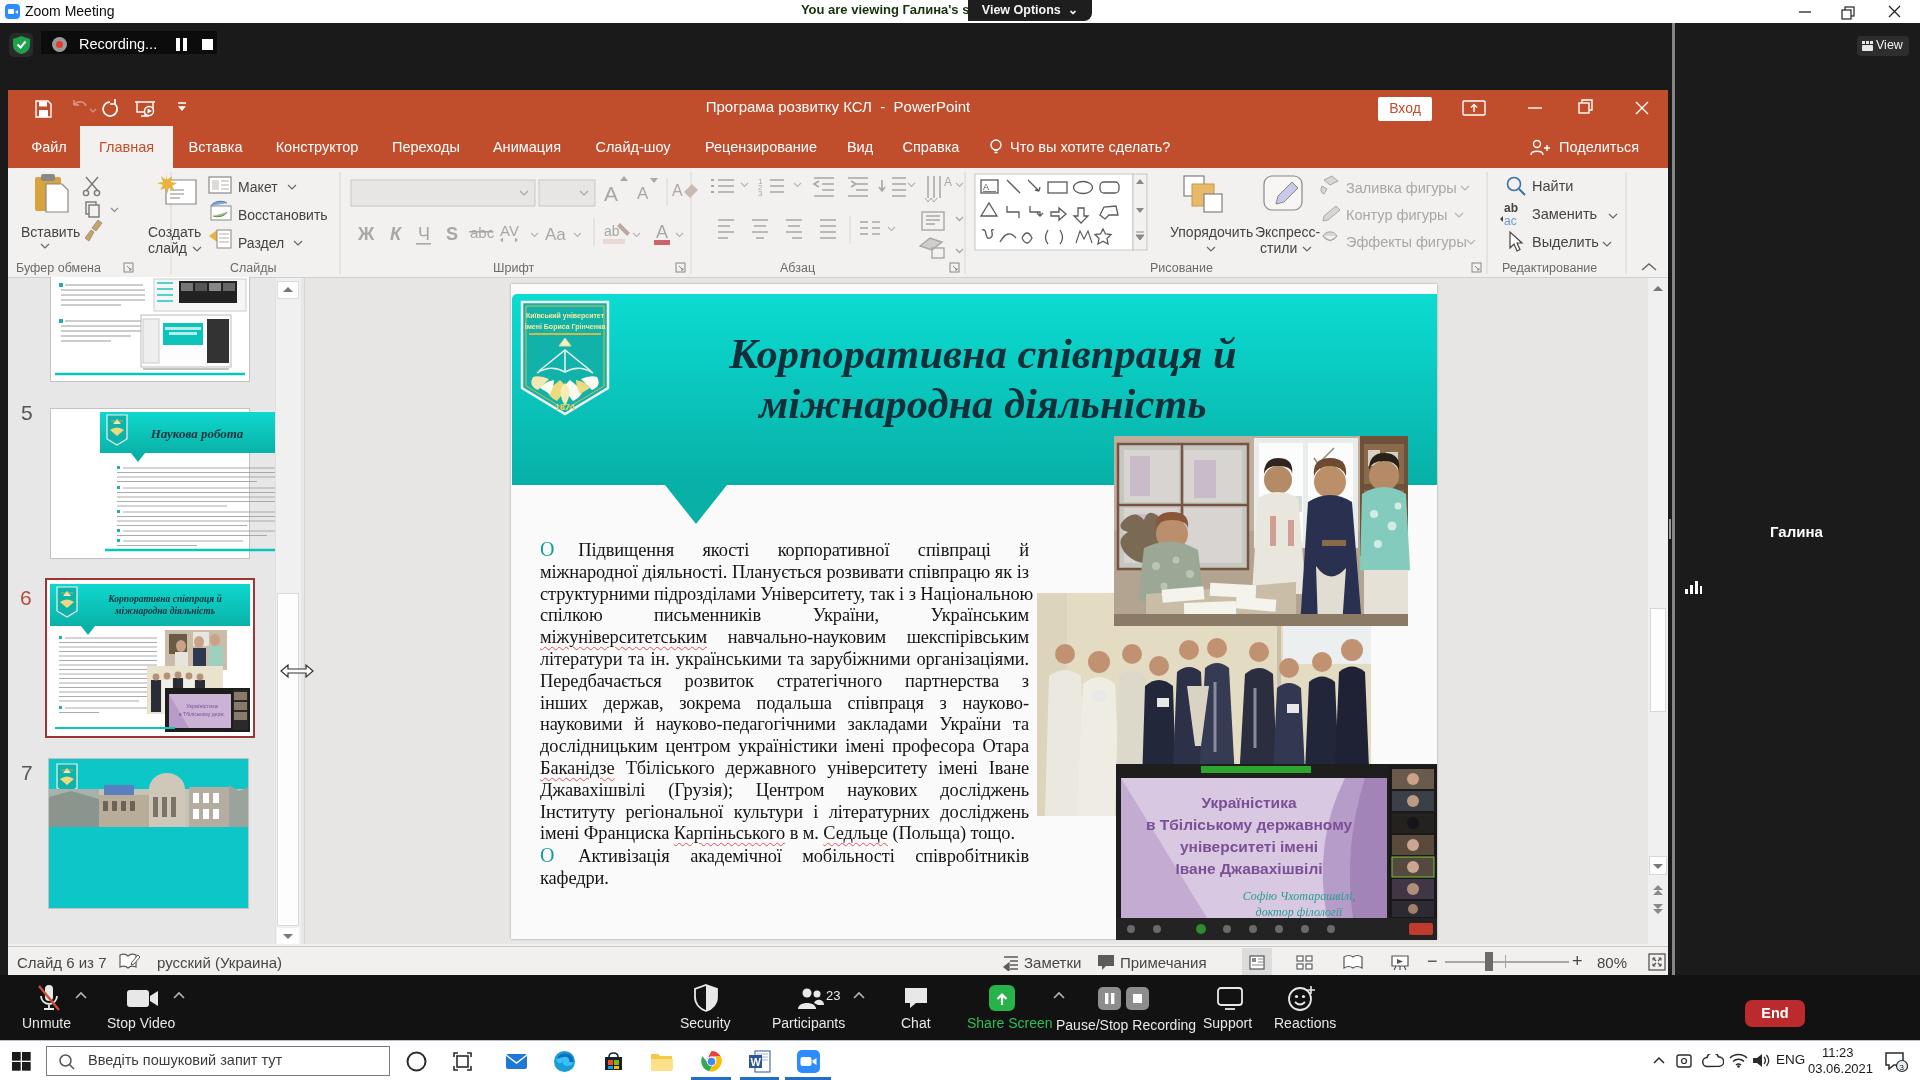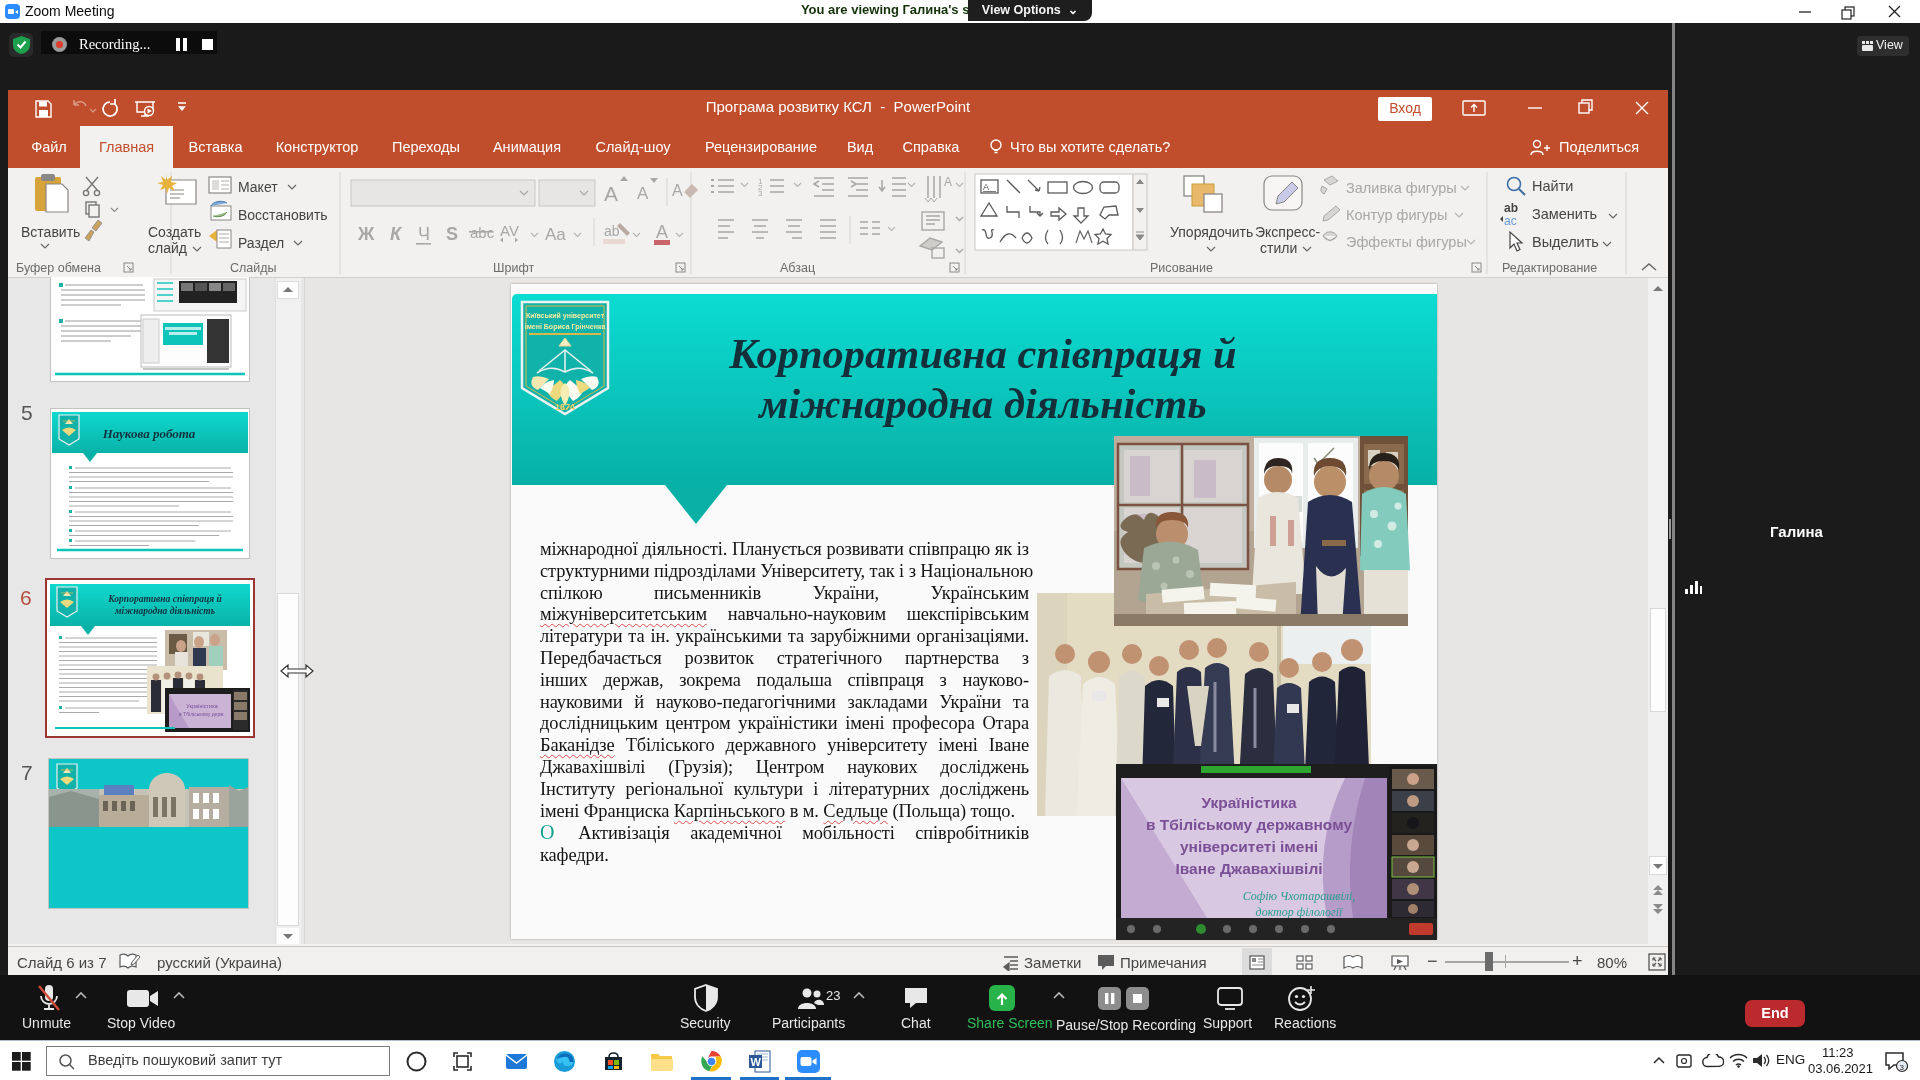--- a/index.html
+++ b/index.html
@@ -21,21 +21,21 @@
     text-align:center; line-height:20px; white-space:nowrap;margin-left:40px; }
   #vopts { left:968px; top:0; width:124px; height:21px; background:#1e1e1e;
     border-radius:0 0 8px 0; color:#f5f5f5; font-size:12.5px; font-weight:bold;
     text-align:center; line-height:20px; }
 
   
   #shared { left:0; top:23px; width:1672px; height:952px; background:#1a1a1a; }
 
   
   #shieldbox { left:9px; top:10px; width:24px; height:24px; background:#2a2a2a; border-radius:5px; }
-  #recpill { left:41px; top:8px; width:176px; height:23px; background:#0c0c0c; border-radius:0;font-family:Liberation Serif, serif; }
+  #recpill { left:41px; top:8px; width:176px; height:23px; background:#0c0c0c; border-radius:0; }
   #recpill .dot0 { left:11px; top:6px; width:15px; height:15px; border-radius:50%; background:#9a9a9a; }
   #recpill .dot1 { left:15px; top:10px; width:7px; height:7px; border-radius:50%; background:#e03c2e; }
   #recpill .rtext { left:38px; top:5px; color:#fff; font-size:14.5px; }
   #recpill .pb1 { left:135px; top:7px; width:4px; height:13px; background:#fff; }
   #recpill .pb2 { left:142px; top:7px; width:4px; height:13px; background:#fff; }
   #recpill .sq { left:161px; top:8px; width:11px; height:11px; background:#fff; }
 
   
   #ppt { left:8px; top:67px; width:1660px; height:885px; background:#f2f1f0; }
   #ptitle { left:0; top:0; width:1660px; height:36px; background:#c04d2c; }
@@ -387,21 +387,21 @@
               <rect x="114" y="50" width="36" height="3" fill="#fff" opacity="0.7"></rect>
                 <rect x="118" y="55" width="28" height="3" fill="#fff" opacity="0.7"></rect>
               <rect x="156" y="42" width="22" height="44" fill="#333"></rect>
               <rect x="92" y="42" width="16" height="44" fill="#eee" stroke="#ccc"></rect>
               <path d="M92 92 h86" stroke="#888" stroke-width="1"></path>
               <path d="M4 97 h190" stroke="#0cc4ba" stroke-width="2.5"></path>
             </svg>
           </div>
           <div class="abs" style="left:13px;top:123px;font-size:21px;color:#555;">5</div>
 
-          <div class="abs" style="left:42px;top:130px;width:200px;height:151px;background:#fff;border:1px solid #c4c2c0;">
+          <div class="abs" style="left:42px;top:130px;width:200px;height:151px;background:#fff;border:1px solid #c4c2c0;padding-left:48px;">
             <svg width="198" height="149">
               <defs>
                   <linearGradient id="tg5" x1="0" y1="0" x2="0" y2="1">
                     <stop offset="0" stop-color="#0fd8ce"></stop>
                     <stop offset="1" stop-color="#09b2a8"></stop>
                   </linearGradient>
                 </defs>
               <rect x="1" y="3" width="196" height="41" fill="url(#tg5)"></rect>
               <path d="M32 44 l7 9 7-9 z" fill="#08b0a6"></path>
               <path d="M8 6 h20 l0 24 -10 6 -10 -6 z" fill="#10b2aa" stroke="#f0f0f0" stroke-width="1.2"></path>
@@ -729,20 +729,21 @@
                   <circle cx="242" cy="493" r="4"></circle>
                   <circle cx="268" cy="493" r="4"></circle>
                   <circle cx="294" cy="493" r="4"></circle>
                 </g>
               <circle cx="164" cy="493" r="5" fill="#2e8b2e"></circle>
               <rect x="372" y="487" width="24" height="12" rx="2" fill="#c03a2e"></rect>
             </g>
           </svg>
 
           <div class="abs" style="left:29px;top:255px;width:489px;font-family:'Liberation Serif',serif;font-size:18.4px;line-height:21.8px;color:#141414;letter-spacing:-0.1px;">
+            <div class="jl"><span class="bull">O</span><span style="display:inline-block;width:24px;"></span>Підвищення якості корпоративної співпраці й</div>
             <div class="jl">міжнародної діяльності. Планується розвивати співпрацю як із</div>
             <div class="jl">структурними підрозділами Університету, так і з Національною</div>
             <div class="jl">спілкою письменників України, Українським</div>
             <div class="jl"><span class="rsq">міжуніверситетським</span> навчально-науковим шекспірівським</div>
             <div class="jl">літератури та ін. українськими та зарубіжними організаціями.</div>
             <div class="jl">Передбачається розвиток стратегічного партнерства з</div>
             <div class="jl">інших держав, зокрема подальша співпраця з науково-</div>
             <div class="jl">науковими й науково-педагогічними закладами України та</div>
             <div class="jl">дослідницьким центром україністики імені професора Отара</div>
             <div class="jl"><span class="rsq">Баканідзе</span> Тбіліського державного університету імені Іване</div>

